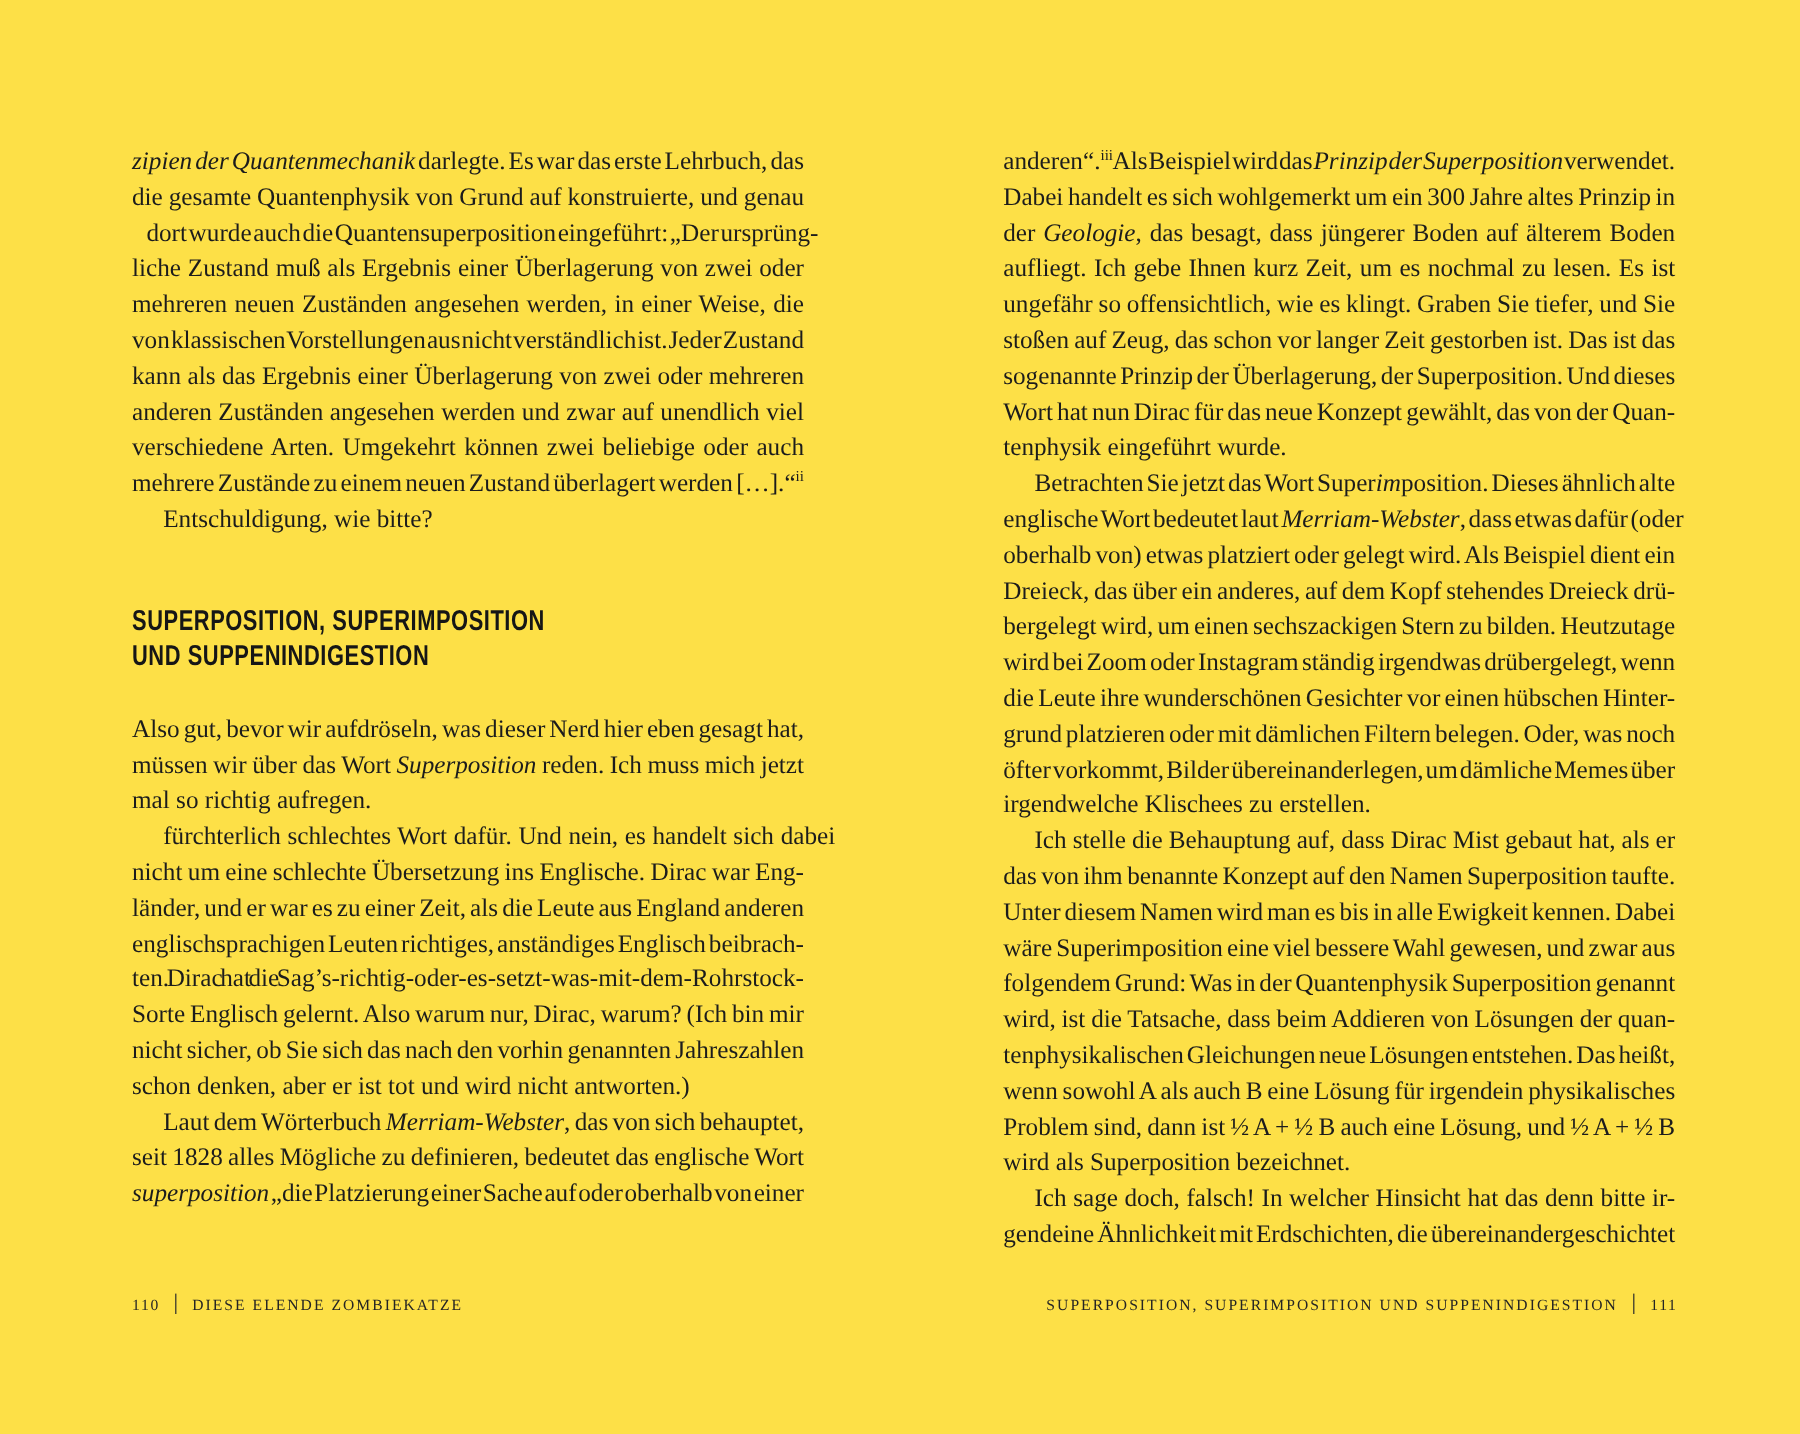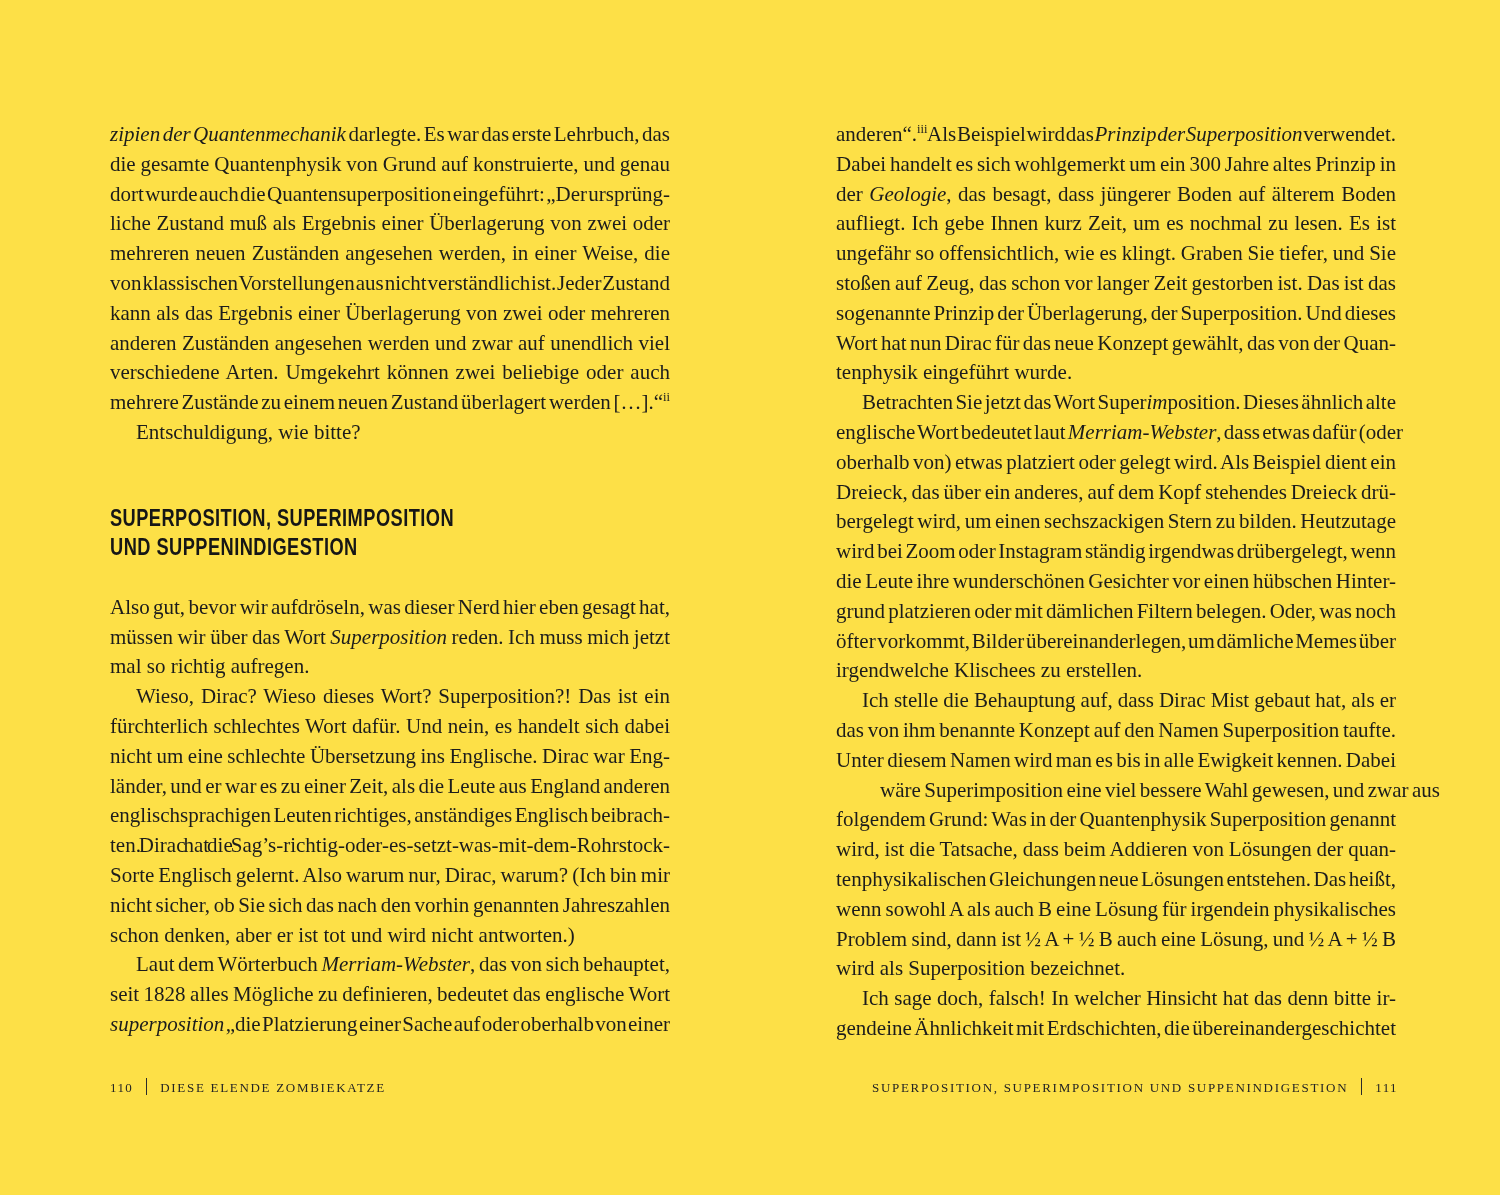--- a/index.html
+++ b/index.html
@@ -61,21 +61,21 @@
 </style>
 </head>
 <body>
 
 <div class="spread">
 
   <div class="column" id="col-left">
       <div class="para">
         <div class="line" style="word-spacing: -2.767px;"><span class="m"><span class="it">zipien der Quantenmechanik</span><span> darlegte. Es war das erste Lehrbuch, das</span></span></div>
         <div class="line" style="word-spacing: -0.348px;"><span class="m"><span>die gesamte Quantenphysik von Grund auf konstruierte, und genau</span></span></div>
-        <div class="line" style="word-spacing: -3.893px;"><span class="m"><span>dort wurde auch die Quantensuperposition eingeführt: „Der ursprüng-</span></span></div>
+        <div class="line" style="word-spacing: -3.893px; margin-left: 12px;"><span class="m"><span>dort wurde auch die Quantensuperposition eingeführt: „Der ursprüng-</span></span></div>
         <div class="line" style="word-spacing: 0.385px;"><span class="m"><span>liche Zustand muß als Ergebnis einer Überlagerung von zwei oder</span></span></div>
         <div class="line" style="word-spacing: 0.871px;"><span class="m"><span>mehreren neuen Zuständen angesehen werden, in einer Weise, die</span></span></div>
         <div class="line" style="word-spacing: -4.34px;"><span class="m"><span>von klassischen Vorstellungen aus nicht verständlich ist. Jeder Zustand</span></span></div>
         <div class="line" style="word-spacing: 0.13px;"><span class="m"><span>kann als das Ergebnis einer Überlagerung von zwei oder mehreren</span></span></div>
         <div class="line" style="word-spacing: 0.174px;"><span class="m"><span>anderen Zuständen angesehen werden und zwar auf unendlich viel</span></span></div>
         <div class="line" style="word-spacing: 1.696px;"><span class="m"><span>verschiedene Arten. Umgekehrt können zwei beliebige oder auch</span></span></div>
         <div class="line" style="word-spacing: -2.521px;"><span class="m"><span>mehrere Zustände zu einem neuen Zustand überlagert werden […].“</span><sup>ii</sup></span></div>
       </div>
       <div class="para indent">
         <div class="line" style="word-spacing: 0px;"><span class="m"><span>Entschuldigung, wie bitte?</span></span></div>
@@ -83,21 +83,20 @@
       <div class="heading">
         <span class="hline">SUPERPOSITION, SUPERIMPOSITION</span>
         <span class="hline">UND SUPPENINDIGESTION</span>
       </div>
       <div class="para">
         <div class="line" style="word-spacing: -1.893px;"><span class="m"><span>Also gut, bevor wir aufdröseln, was dieser Nerd hier eben gesagt hat,</span></span></div>
         <div class="line" style="word-spacing: -0.658px;"><span class="m"><span>müssen wir über das Wort </span><span class="it">Superposition</span><span> reden. Ich muss mich jetzt</span></span></div>
         <div class="line" style="word-spacing: 0px;"><span class="m"><span>mal so richtig aufregen.</span></span></div>
       </div>
       <div class="para indent">
-        <div class="line" style="word-spacing: 1.586px;"><span class="m"><span>Wieso, Dirac? Wieso dieses Wort? Superposition?! Das ist ein</span></span></div>
         <div class="line" style="word-spacing: 0.316px;"><span class="m"><span>fürchterlich schlechtes Wort dafür. Und nein, es handelt sich dabei</span></span></div>
         <div class="line" style="word-spacing: -0.757px;"><span class="m"><span>nicht um eine schlechte Übersetzung ins Englische. Dirac war Eng-</span></span></div>
         <div class="line" style="word-spacing: -1.846px;"><span class="m"><span>länder, und er war es zu einer Zeit, als die Leute aus England anderen</span></span></div>
         <div class="line" style="word-spacing: -2.763px;"><span class="m"><span>englischsprachigen Leuten richtiges, anständiges Englisch beibrach-</span></span></div>
         <div class="line" style="word-spacing: -7.285px;"><span class="m"><span>ten. Dirac hat die Sag’s-richtig-oder-es-setzt-was-mit-dem-Rohrstock-</span></span></div>
         <div class="line" style="word-spacing: -1.244px;"><span class="m"><span>Sorte Englisch gelernt. Also warum nur, Dirac, warum? (Ich bin mir</span></span></div>
         <div class="line" style="word-spacing: -1.706px;"><span class="m"><span>nicht sicher, ob Sie sich das nach den vorhin genannten Jahreszahlen</span></span></div>
         <div class="line" style="word-spacing: 0px;"><span class="m"><span>schon denken, aber er ist tot und wird nicht antworten.)</span></span></div>
       </div>
       <div class="para indent">
@@ -128,21 +127,21 @@
         <div class="line" style="word-spacing: -2.584px;"><span class="m"><span>wird bei Zoom oder Instagram ständig irgendwas drübergelegt, wenn</span></span></div>
         <div class="line" style="word-spacing: -1.672px;"><span class="m"><span>die Leute ihre wunderschönen Gesichter vor einen hübschen Hinter-</span></span></div>
         <div class="line" style="word-spacing: -2.024px;"><span class="m"><span>grund platzieren oder mit dämlichen Filtern belegen. Oder, was noch</span></span></div>
         <div class="line" style="word-spacing: -3.558px;"><span class="m"><span>öfter vorkommt, Bilder übereinanderlegen, um dämliche Memes über</span></span></div>
         <div class="line" style="word-spacing: 0px;"><span class="m"><span>irgendwelche Klischees zu erstellen.</span></span></div>
       </div>
       <div class="para indent">
         <div class="line" style="word-spacing: -0.175px;"><span class="m"><span>Ich stelle die Behauptung auf, dass Dirac Mist gebaut hat, als er</span></span></div>
         <div class="line" style="word-spacing: -1.54px;"><span class="m"><span>das von ihm benannte Konzept auf den Namen Superposition taufte.</span></span></div>
         <div class="line" style="word-spacing: -1.895px;"><span class="m"><span>Unter diesem Namen wird man es bis in alle Ewigkeit kennen. Dabei</span></span></div>
-        <div class="line" style="word-spacing: -1.825px; margin-left: 44px;"><span class="m"><span>wäre Superimposition eine viel bessere Wahl gewesen, und zwar aus</span></span></div>
+        <div class="line" style="word-spacing: -1.825px;"><span class="m"><span>wäre Superimposition eine viel bessere Wahl gewesen, und zwar aus</span></span></div>
         <div class="line" style="word-spacing: -2.107px;"><span class="m"><span>folgendem Grund: Was in der Quantenphysik Superposition genannt</span></span></div>
         <div class="line" style="word-spacing: -0.384px;"><span class="m"><span>wird, ist die Tatsache, dass beim Addieren von Lösungen der quan-</span></span></div>
         <div class="line" style="word-spacing: -2.698px;"><span class="m"><span>tenphysikalischen Gleichungen neue Lösungen entstehen. Das heißt,</span></span></div>
         <div class="line" style="word-spacing: -1.236px;"><span class="m"><span>wenn sowohl A als auch B eine Lösung für irgendein physikalisches</span></span></div>
         <div class="line" style="word-spacing: -0.948px;"><span class="m"><span>Problem sind, dann ist ½ A + ½ B auch eine Lösung, und ½ A + ½ B</span></span></div>
         <div class="line" style="word-spacing: 0px;"><span class="m"><span>wird als Superposition bezeichnet.</span></span></div>
       </div>
       <div class="para indent">
         <div class="line" style="word-spacing: 0.237px;"><span class="m"><span>Ich sage doch, falsch! In welcher Hinsicht hat das denn bitte ir-</span></span></div>
         <div class="line" style="word-spacing: -2.684px;"><span class="m"><span>gendeine Ähnlichkeit mit Erdschichten, die übereinandergeschichtet</span></span></div>

